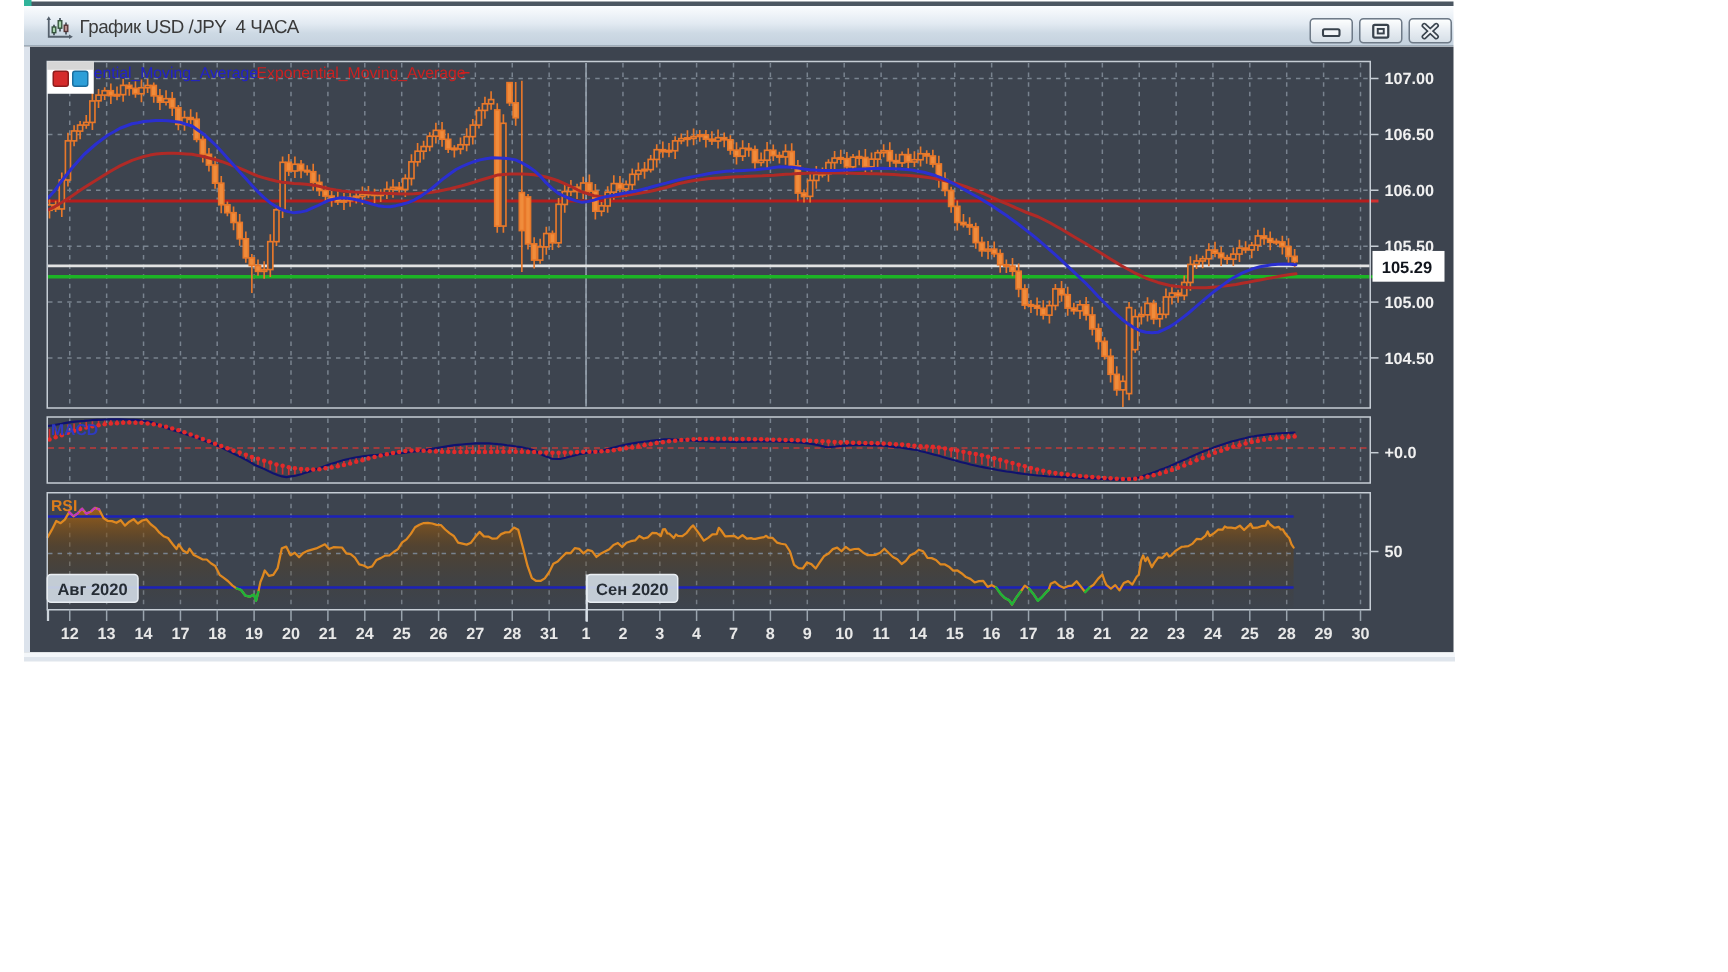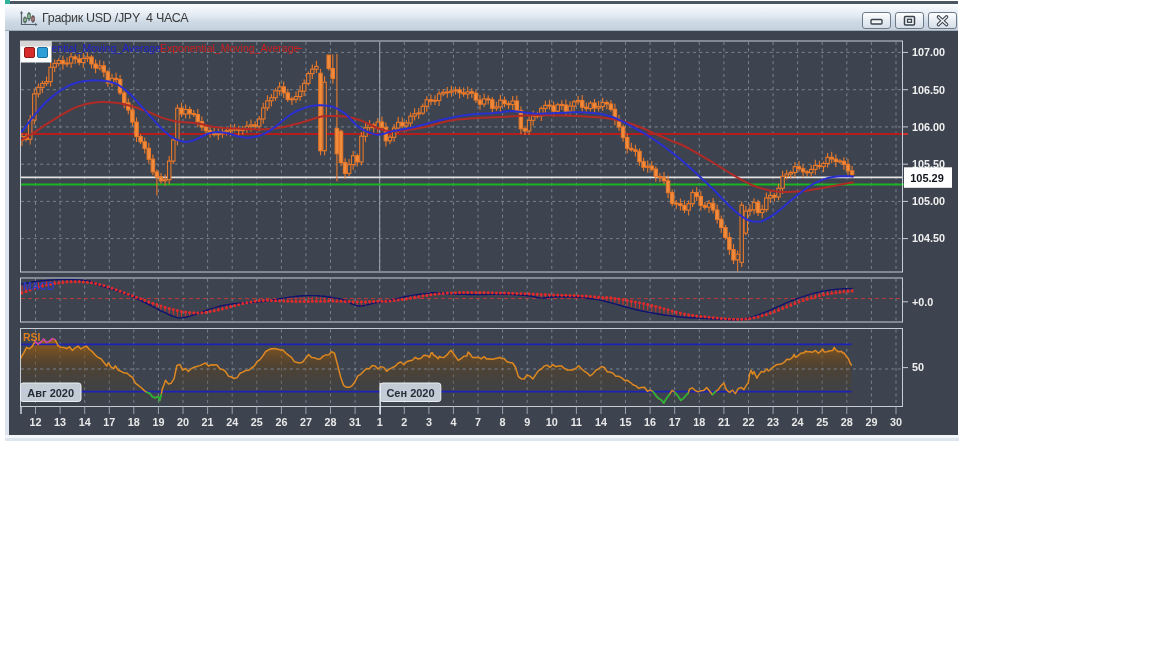--- a/index.html
+++ b/index.html
@@ -1,15 +1,15 @@
 <!DOCTYPE html>
 <html><head><meta charset="utf-8"><style>
 * { margin:0; padding:0; box-sizing:border-box; }
 html,body { width:1152px; height:648px; background:#ffffff; font-family:"Liberation Sans",sans-serif; overflow:hidden; }
-#win { position:absolute; left:5px; top:0; width:1060px; height:441px; }
+#win { position:absolute; left:16px; top:0; width:1060px; height:441px; }
 #topline { position:absolute; left:0; top:1px; width:953px; height:2.5px; background:#4b5661; }
 #corner { position:absolute; left:0; top:0; width:4.5px; height:4px; background:#2fb39a; z-index:5; }
 #titlebar { position:absolute; left:0; top:3.5px; width:953px; height:27.5px;
   background:linear-gradient(#fafcfe, #e2eaf2 45%, #cdd9e4 70%, #c5d2de);
   border-bottom:1px solid #9fadba; }
 #title { position:absolute; left:37px; top:7px; font-size:12.5px; color:#3a3a3a; letter-spacing:-0.3px; }
 .btn { position:absolute; top:8px; width:29px; height:17.5px; border:1px solid #6e7a87; border-radius:3px;
   background:linear-gradient(#fdfefe, #eaeff4 45%, #d6dfe7); }
 #client { position:absolute; left:0; top:31px; }
 #strip1 { position:absolute; left:0; top:435px; width:954px; height:2.5px; background:#f4f7fa; }

